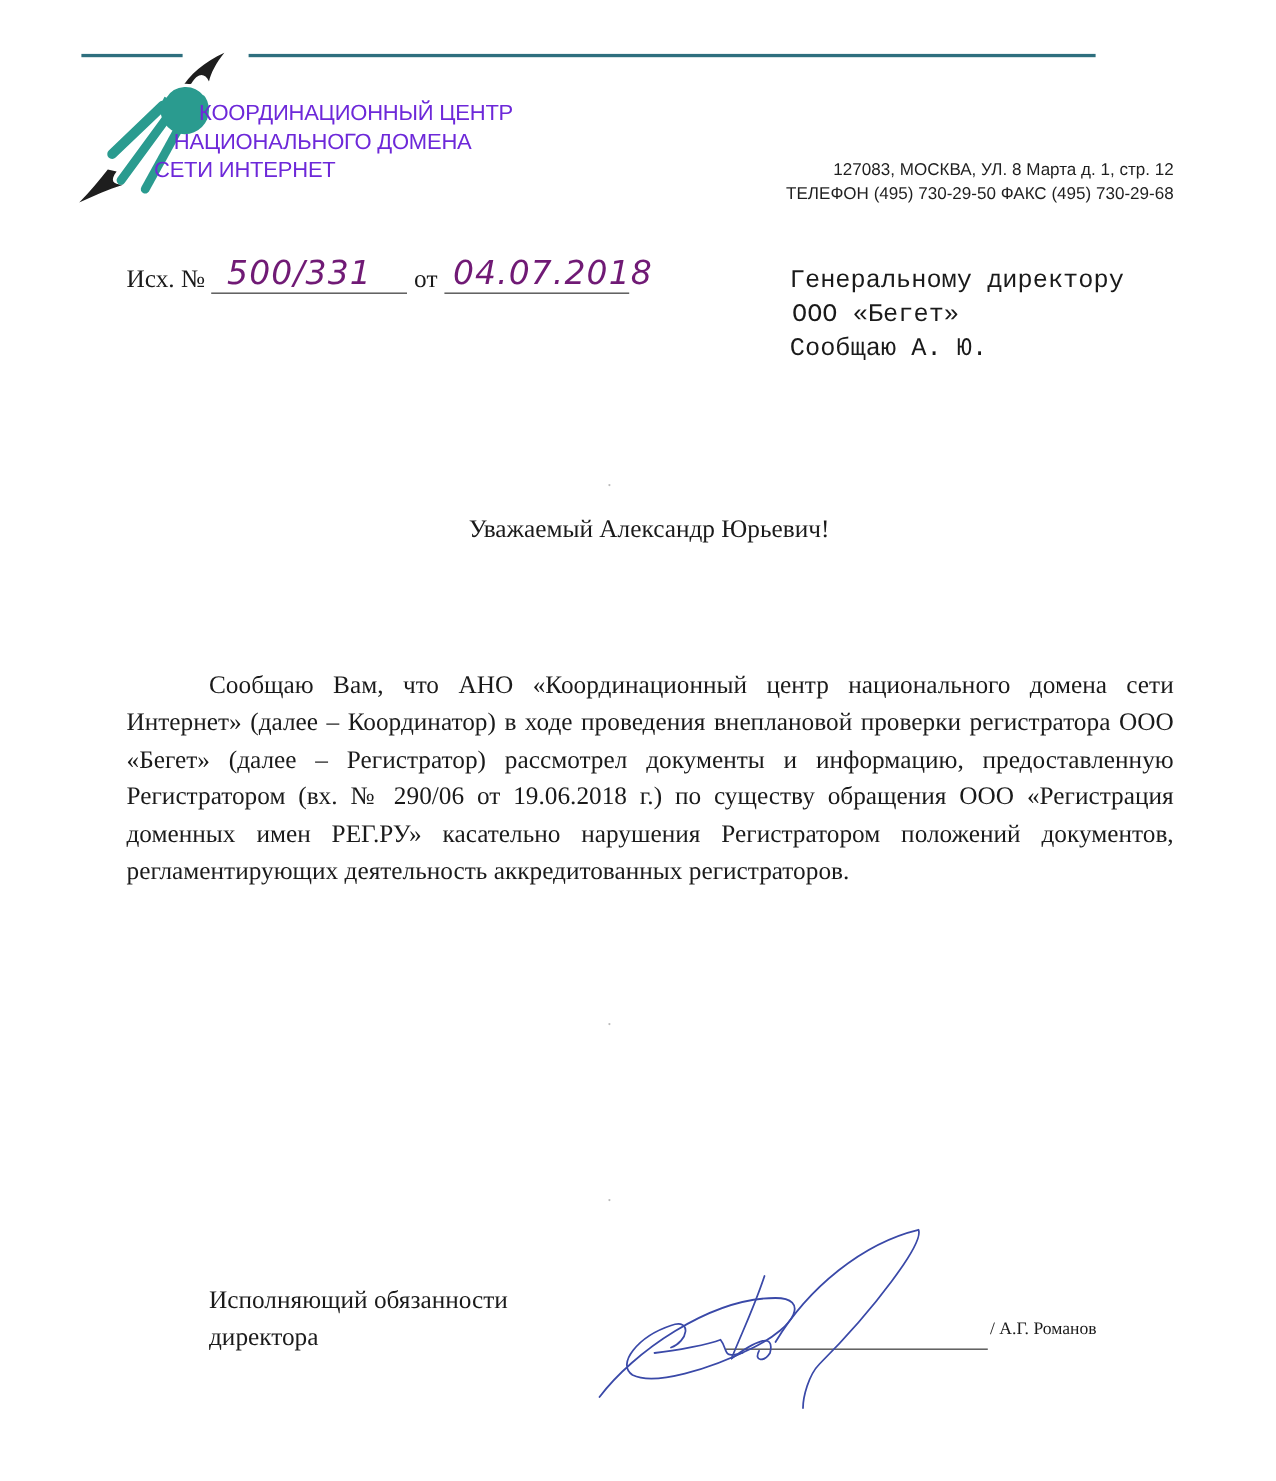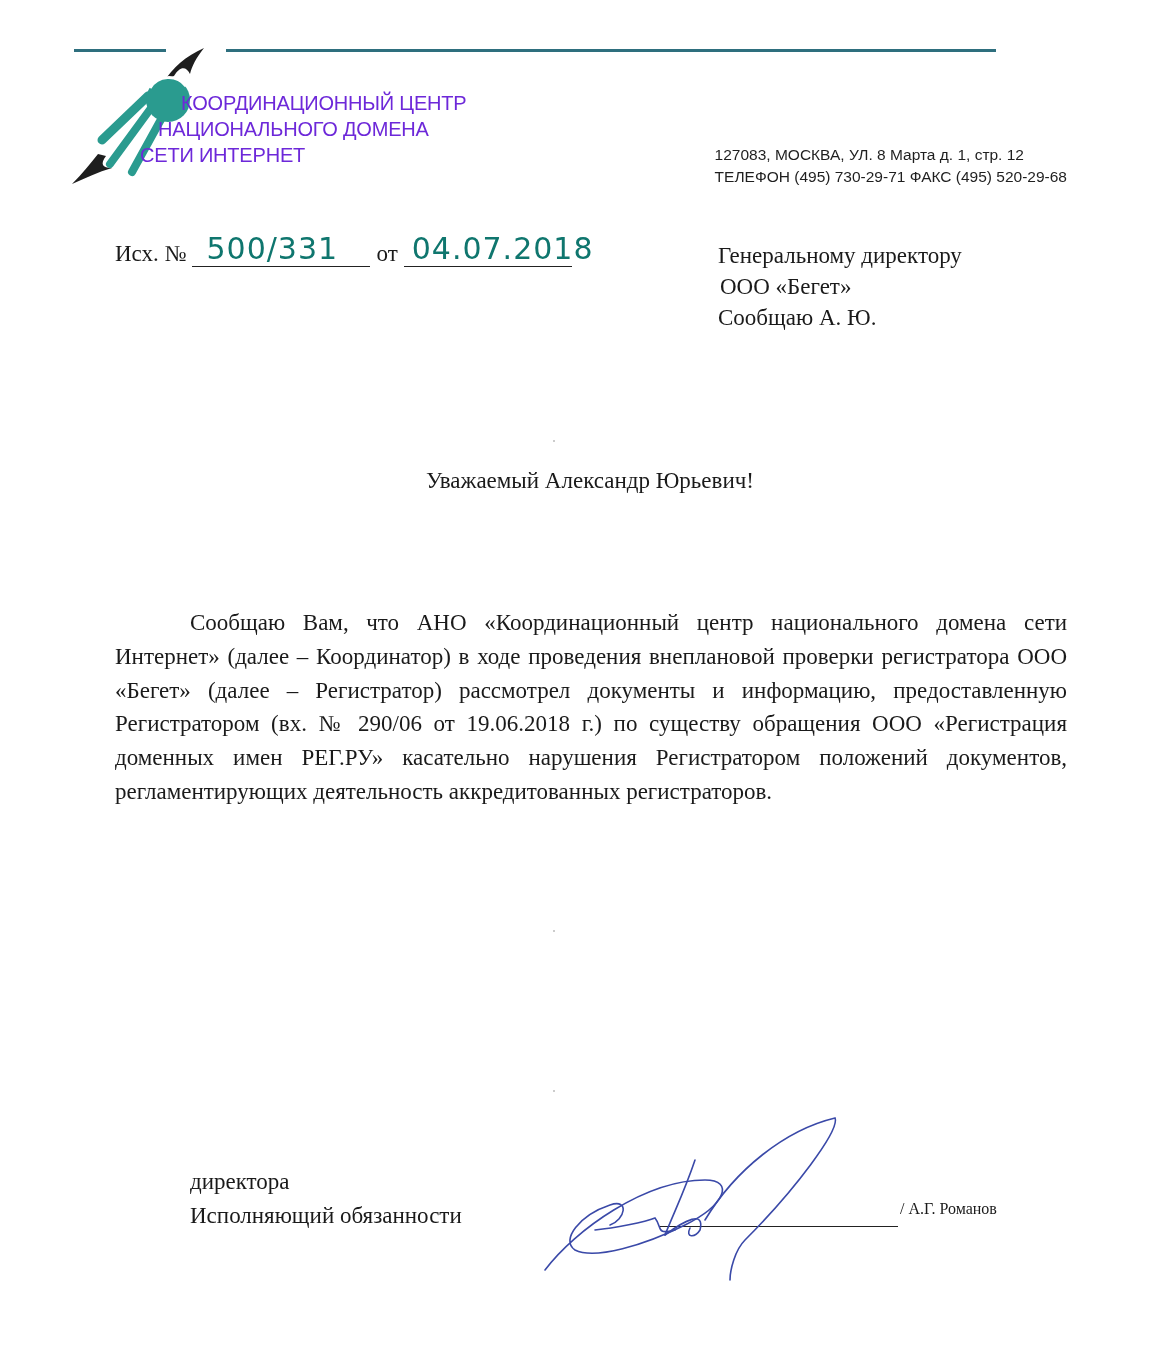--- a/index.html
+++ b/index.html
@@ -11,32 +11,32 @@
   .rule-left { left: 74px; width: 92px; }
   .rule-right { left: 226px; width: 770px; }
 
   .logo { position: absolute; left: 68px; top: 44px; width: 140px; height: 146px; }
   .org-name { position: absolute; left: 140px; top: 90px; font-size: 20px; line-height: 26px; color: #6d28d9; letter-spacing: -0.2px; }
   .org-name div { white-space: nowrap; }
   .org-name .l1 { padding-left: 41px; }
   .org-name .l2 { padding-left: 18px; }
   .org-name .l3 { padding-left: 0; }
 
-  .contacts { position: absolute; right: 93px; top: 144px; text-align: left; font-size: 15.5px; line-height: 22px; color: #1f1f1f; }
+  .contacts { position: absolute; right: 93px; top: 144px; text-align: right; font-size: 15.5px; line-height: 22px; color: #1f1f1f; }
   .contacts .web { font-weight: bold; font-size: 13px; }
 
   .outgoing { position: absolute; left: 115px; top: 236px; font-size: 23px; display: flex; align-items: flex-end; }
   .fill { display: inline-block; border-bottom: 1px solid #222; position: relative; height: 30px; margin: 0 6px; }
   .fill-num { width: 178px; }
   .fill-date { width: 168px; }
-  .hand { position: absolute; bottom: 0; font-family: "DejaVu Sans", sans-serif; color: #0f766e; font-size: 30px; letter-spacing: 1px; white-space: nowrap; }
+  .hand { position: absolute; bottom: 0; font-family: "DejaVu Sans", sans-serif; font-style: italic; color: #701a75; font-size: 30px; letter-spacing: 1px; white-space: nowrap; }
   .fill-num .hand { left: 14px; }
   .fill-date .hand { left: 8px; }
 
-  .addressee { position: absolute; left: 718px; top: 240px; font-size: 23px; line-height: 31px; }
+  .addressee { position: absolute; left: 718px; top: 240px; font-size: 23px; line-height: 31px; font-family: Liberation Mono, monospace; }
   .addressee div { white-space: nowrap; }
   .addressee .indent { padding-left: 2px; }
 
   .salutation { position: absolute; left: 0; width: 1180px; text-align: center; top: 468px; font-size: 23px; }
 
   .body-text { position: absolute; left: 115px; width: 952px; top: 590px; font-size: 23px; line-height: 33.8px; text-align: justify; margin-top: 16px; }
   .body-text p { margin: 0; text-indent: 75px; }
   .body-text p.condensed { letter-spacing: 0; }
 
   .sign-title { position: absolute; left: 190px; top: 1165px; font-size: 23px; line-height: 34px; }
@@ -66,21 +66,21 @@
 </svg>
 
 <div class="org-name sans">
   <div class="l1">КООРДИНАЦИОННЫЙ ЦЕНТР</div>
   <div class="l2">НАЦИОНАЛЬНОГО ДОМЕНА</div>
   <div class="l3">СЕТИ ИНТЕРНЕТ</div>
 </div>
 
 <div class="contacts sans">
   <div>127083, МОСКВА, УЛ. 8 Марта д. 1, стр. 12</div>
-  <div>ТЕЛЕФОН (495) 730-29-71  ФАКС (495) 520-29-68</div>
+  <div>ТЕЛЕФОН (495) 730-29-50  ФАКС (495) 730-29-68</div>
 </div>
 
 <div class="outgoing serif">
   <span>Исх. №</span>
   <span class="fill fill-num">
     <span class="hand">500/331</span>
   </span>
   <span>от</span>
   <span class="fill fill-date">
     <span class="hand">04.07.2018</span>
@@ -93,22 +93,22 @@
   <div>Сообщаю А. Ю.</div>
 </div>
 
 <div class="salutation serif">Уважаемый Александр Юрьевич!</div>
 
 <div class="body-text serif">
   <p>Сообщаю Вам, что АНО «Координационный центр национального домена сети Интернет» (далее – Координатор) в ходе проведения внеплановой проверки регистратора ООО «Бегет» (далее – Регистратор) рассмотрел документы и информацию, предоставленную Регистратором (вх. № 290/06 от 19.06.2018 г.) по существу обращения ООО «Регистрация доменных имен РЕГ.РУ» касательно нарушения Регистратором положений документов, регламентирующих деятельность аккредитованных регистраторов.</p>
 </div>
 
 <div class="sign-title serif">
+  <div>Исполняющий обязанности</div>
   <div>директора</div>
-  <div>Исполняющий обязанности</div>
 </div>
 <div class="sign-line"></div>
 <div class="signer serif">/ А.Г. Романов</div>
 
 <svg class="signature" viewBox="0 0 320 180">
   <g fill="none" stroke="#3a49a8" stroke-width="1.6" stroke-linecap="round">
     <path d="M10 160 C 40 120, 110 70, 170 70 C 200 70, 190 95, 150 115 C 110 135, 60 150, 40 140 C 25 130, 45 105, 75 95 C 95 88, 90 110, 75 115"></path>
     <path d="M60 120 C 80 118, 110 112, 120 108 C 128 118, 120 125, 140 120"></path>
     <path d="M130 125 C 150 110, 170 100, 165 120 C 160 128, 150 128, 155 118"></path>
     <path d="M170 110 C 200 60, 250 20, 300 8 C 305 20, 260 80, 210 130 C 200 140, 195 160, 195 170"></path>

